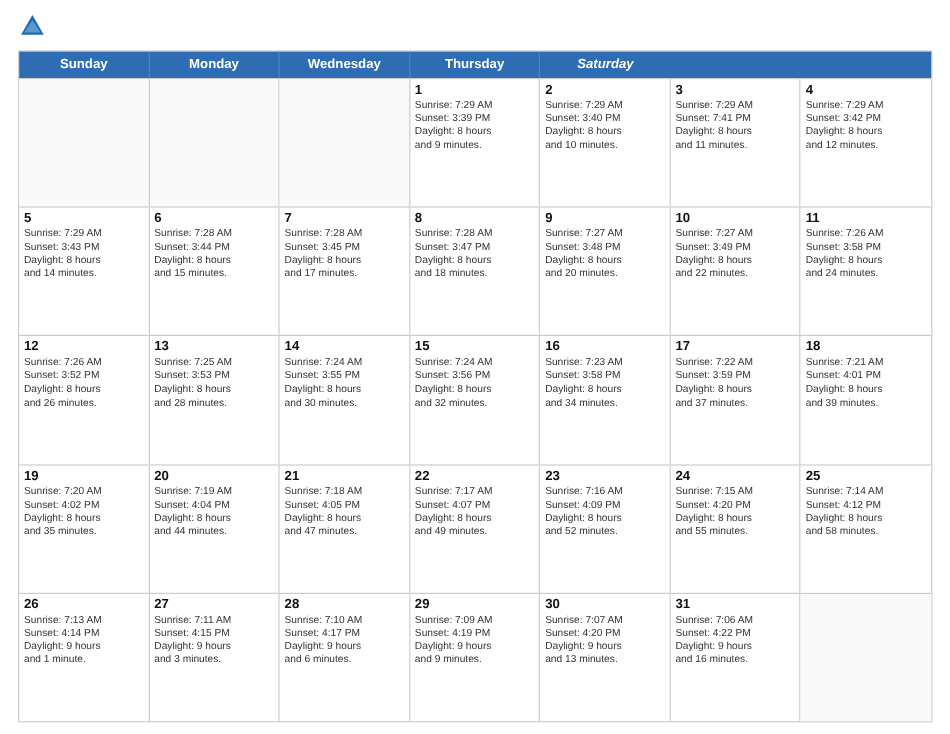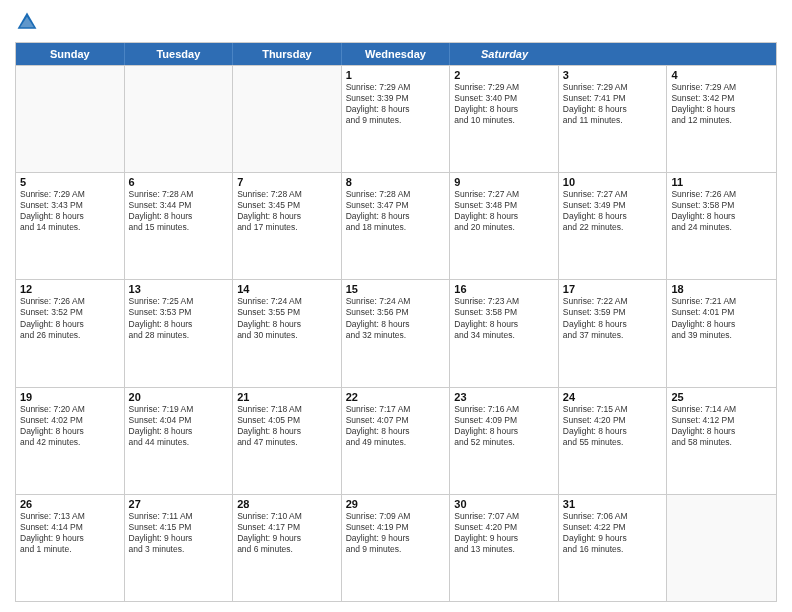--- a/index.html
+++ b/index.html
@@ -129,23 +129,23 @@
     </div>
     <div class="title-block">
       <div class="month-title"></div>
       <div class="subtitle"></div>
     </div>
   </div>
 
   <div class="calendar">
     <div class="cal-header">
     <div class="cal-header-cell">Sunday</div>
-        <div class="cal-header-cell">Tuesday</div>
+        <div class="cal-header-cell">Monday</div>
+        <div class="cal-header-cell">Wednesday</div>
         <div class="cal-header-cell">Thursday</div>
-        <div class="cal-header-cell">Wednesday</div>
         <div class="cal-header-cell">Saturday</div>
       </div>
     <div class="cal-body">
     <div class="cal-row">
           <div class="cal-cell empty"></div>
           <div class="cal-cell empty"></div>
           <div class="cal-cell empty"></div>
           <div class="cal-cell">
             <div class="day-number">1</div>
             <div class="cell-line">Sunrise: 7:29 AM</div>
@@ -276,21 +276,21 @@
             <div class="cell-line">Daylight: 8 hours</div>
             <div class="cell-line">and 39 minutes.</div>
           </div>
         </div>
         <div class="cal-row">
           <div class="cal-cell">
             <div class="day-number">19</div>
             <div class="cell-line">Sunrise: 7:20 AM</div>
             <div class="cell-line">Sunset: 4:02 PM</div>
             <div class="cell-line">Daylight: 8 hours</div>
-            <div class="cell-line">and 42 minutes.</div>
+            <div class="cell-line">and 35 minutes.</div>
           </div>
           <div class="cal-cell">
             <div class="day-number">20</div>
             <div class="cell-line">Sunrise: 7:19 AM</div>
             <div class="cell-line">Sunset: 4:04 PM</div>
             <div class="cell-line">Daylight: 8 hours</div>
             <div class="cell-line">and 44 minutes.</div>
           </div>
           <div class="cal-cell">
             <div class="day-number">21</div>

